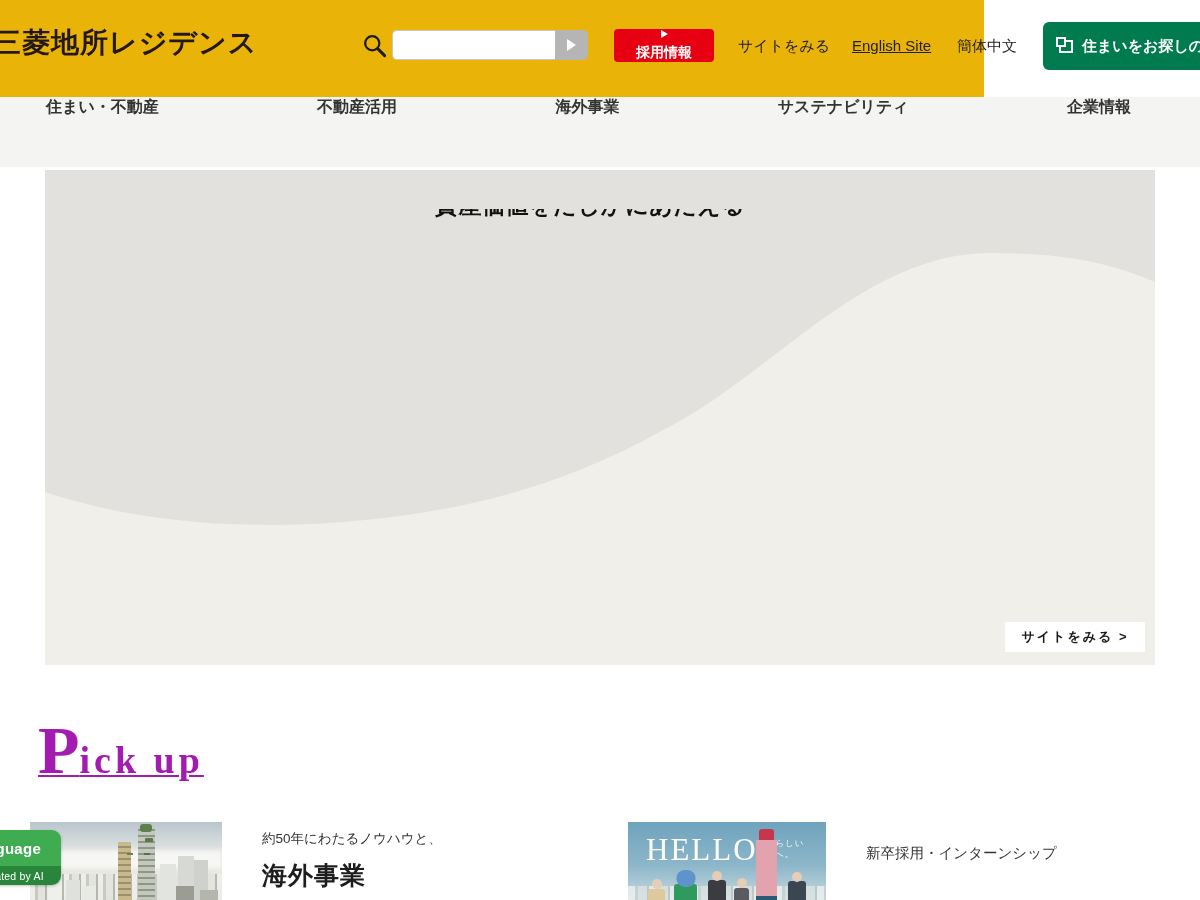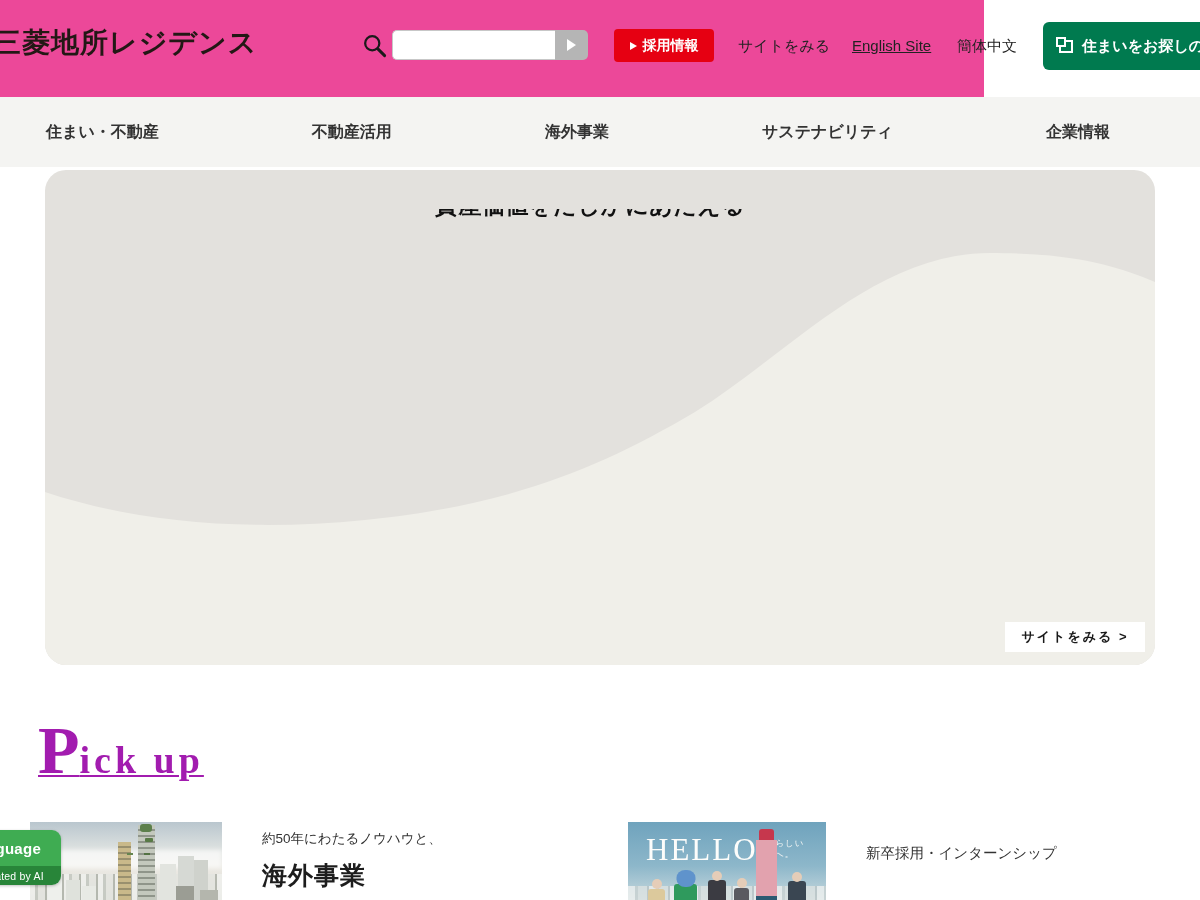--- a/index.html
+++ b/index.html
@@ -3,21 +3,21 @@
 <meta charset="utf-8">
 <style>
   * { margin:0; padding:0; box-sizing:border-box; }
   html,body { width:1200px; height:900px; }
   body {
     position:relative; overflow:hidden; background:#ffffff;
     font-family:"Liberation Sans","DejaVu Sans",sans-serif; color:#222;
   }
 
   
-  .header { position:absolute; left:0; top:0; width:984px; height:97px; background:#ec4899; }
+  .header { position:absolute; left:0; top:0; width:984px; height:97px; background:#eab308; }
   .logo {
     position:absolute; left:-7px; top:24px; font-size:28px; font-weight:800;
     letter-spacing:1px; color:#231815; white-space:nowrap;
   }
   .search-icon { position:absolute; left:361px; top:32px; }
   .search-group { position:absolute; left:392px; top:30px; width:196px; height:30px; display:flex; }
   .search-input {
     width:163px; height:30px; border:1px solid #c7c7c7; border-right:none;
     border-radius:5px 0 0 5px; outline:none; padding:0 8px; font-size:13px; background:#fff;
   }
@@ -26,21 +26,21 @@
     display:flex; align-items:center; justify-content:center; cursor:pointer;
   }
   .search-submit .tri {
     width:0; height:0; border-left:9px solid #ffffff;
     border-top:6px solid transparent; border-bottom:6px solid transparent;
   }
   .btn-recruit {
     position:absolute; left:614px; top:29px; width:100px; height:33px;
     background:#e60012; color:#fff; border:none; border-radius:4px;
     font-size:14px; font-weight:700; display:flex; align-items:center;
-    justify-content:center; gap:6px; cursor:pointer; font-family:inherit;
+    justify-content:center; gap:6px; cursor:pointer; font-family:inherit;flex-direction:column;
   }
   .btn-recruit .tri {
     width:0; height:0; border-left:7px solid #ffffff;
     border-top:4.5px solid transparent; border-bottom:4.5px solid transparent;
   }
   .hlink { position:absolute; top:37px; font-size:15px; color:#222; text-decoration:none; cursor:pointer; white-space:nowrap; }
   .hlink-contact { left:738px; }
   .hlink-english { left:852px;text-decoration:underline; }
   .hlink-chinese { left:957px; }
   .btn-housing {
@@ -51,28 +51,28 @@
   }
   .win-icon { position:relative; width:14px; height:13px; border:2px solid #fff; flex:0 0 auto; }
   .win-icon::before {
     content:""; position:absolute; left:-5px; top:-5px; width:6px; height:6px;
     background:#007a4f; border:2px solid #fff;
   }
 
   
   .nav {
     position:absolute; left:0; top:97px; width:1200px; height:70px; background:#f4f4f2;
-    display:flex; align-items:center; justify-content:space-between; padding:0 90px 0 46px;font-family:Liberation Serif, serif;
+    display:flex; align-items:flex-start; justify-content:space-between; padding:0 69px 0 46px;font-family:Liberation Serif, serif;
   }
   .nav-item { font-size:16px; font-weight:700; color:#333; cursor:pointer; white-space:nowrap; }
 
   
   .hero {
     position:absolute; left:45px; top:170px; width:1110px; height:495px;
-    background:#e3e1dd; overflow:hidden;border-radius:21px;
+    background:#e3e1dd; overflow:hidden;
   }
   .hero-wave { position:absolute; left:0; top:0; width:1110px; height:495px; display:block; }
   .hero-title-mask {
     position:absolute; left:390px; top:39px; width:340px; height:10px; overflow:hidden;
   }
   .hero-title {
     position:absolute; left:0; top:-15px; font-size:23px; line-height:23px;
     font-weight:700; letter-spacing:0.5px; color:#111; white-space:nowrap;
   }
   .hero-cta {

